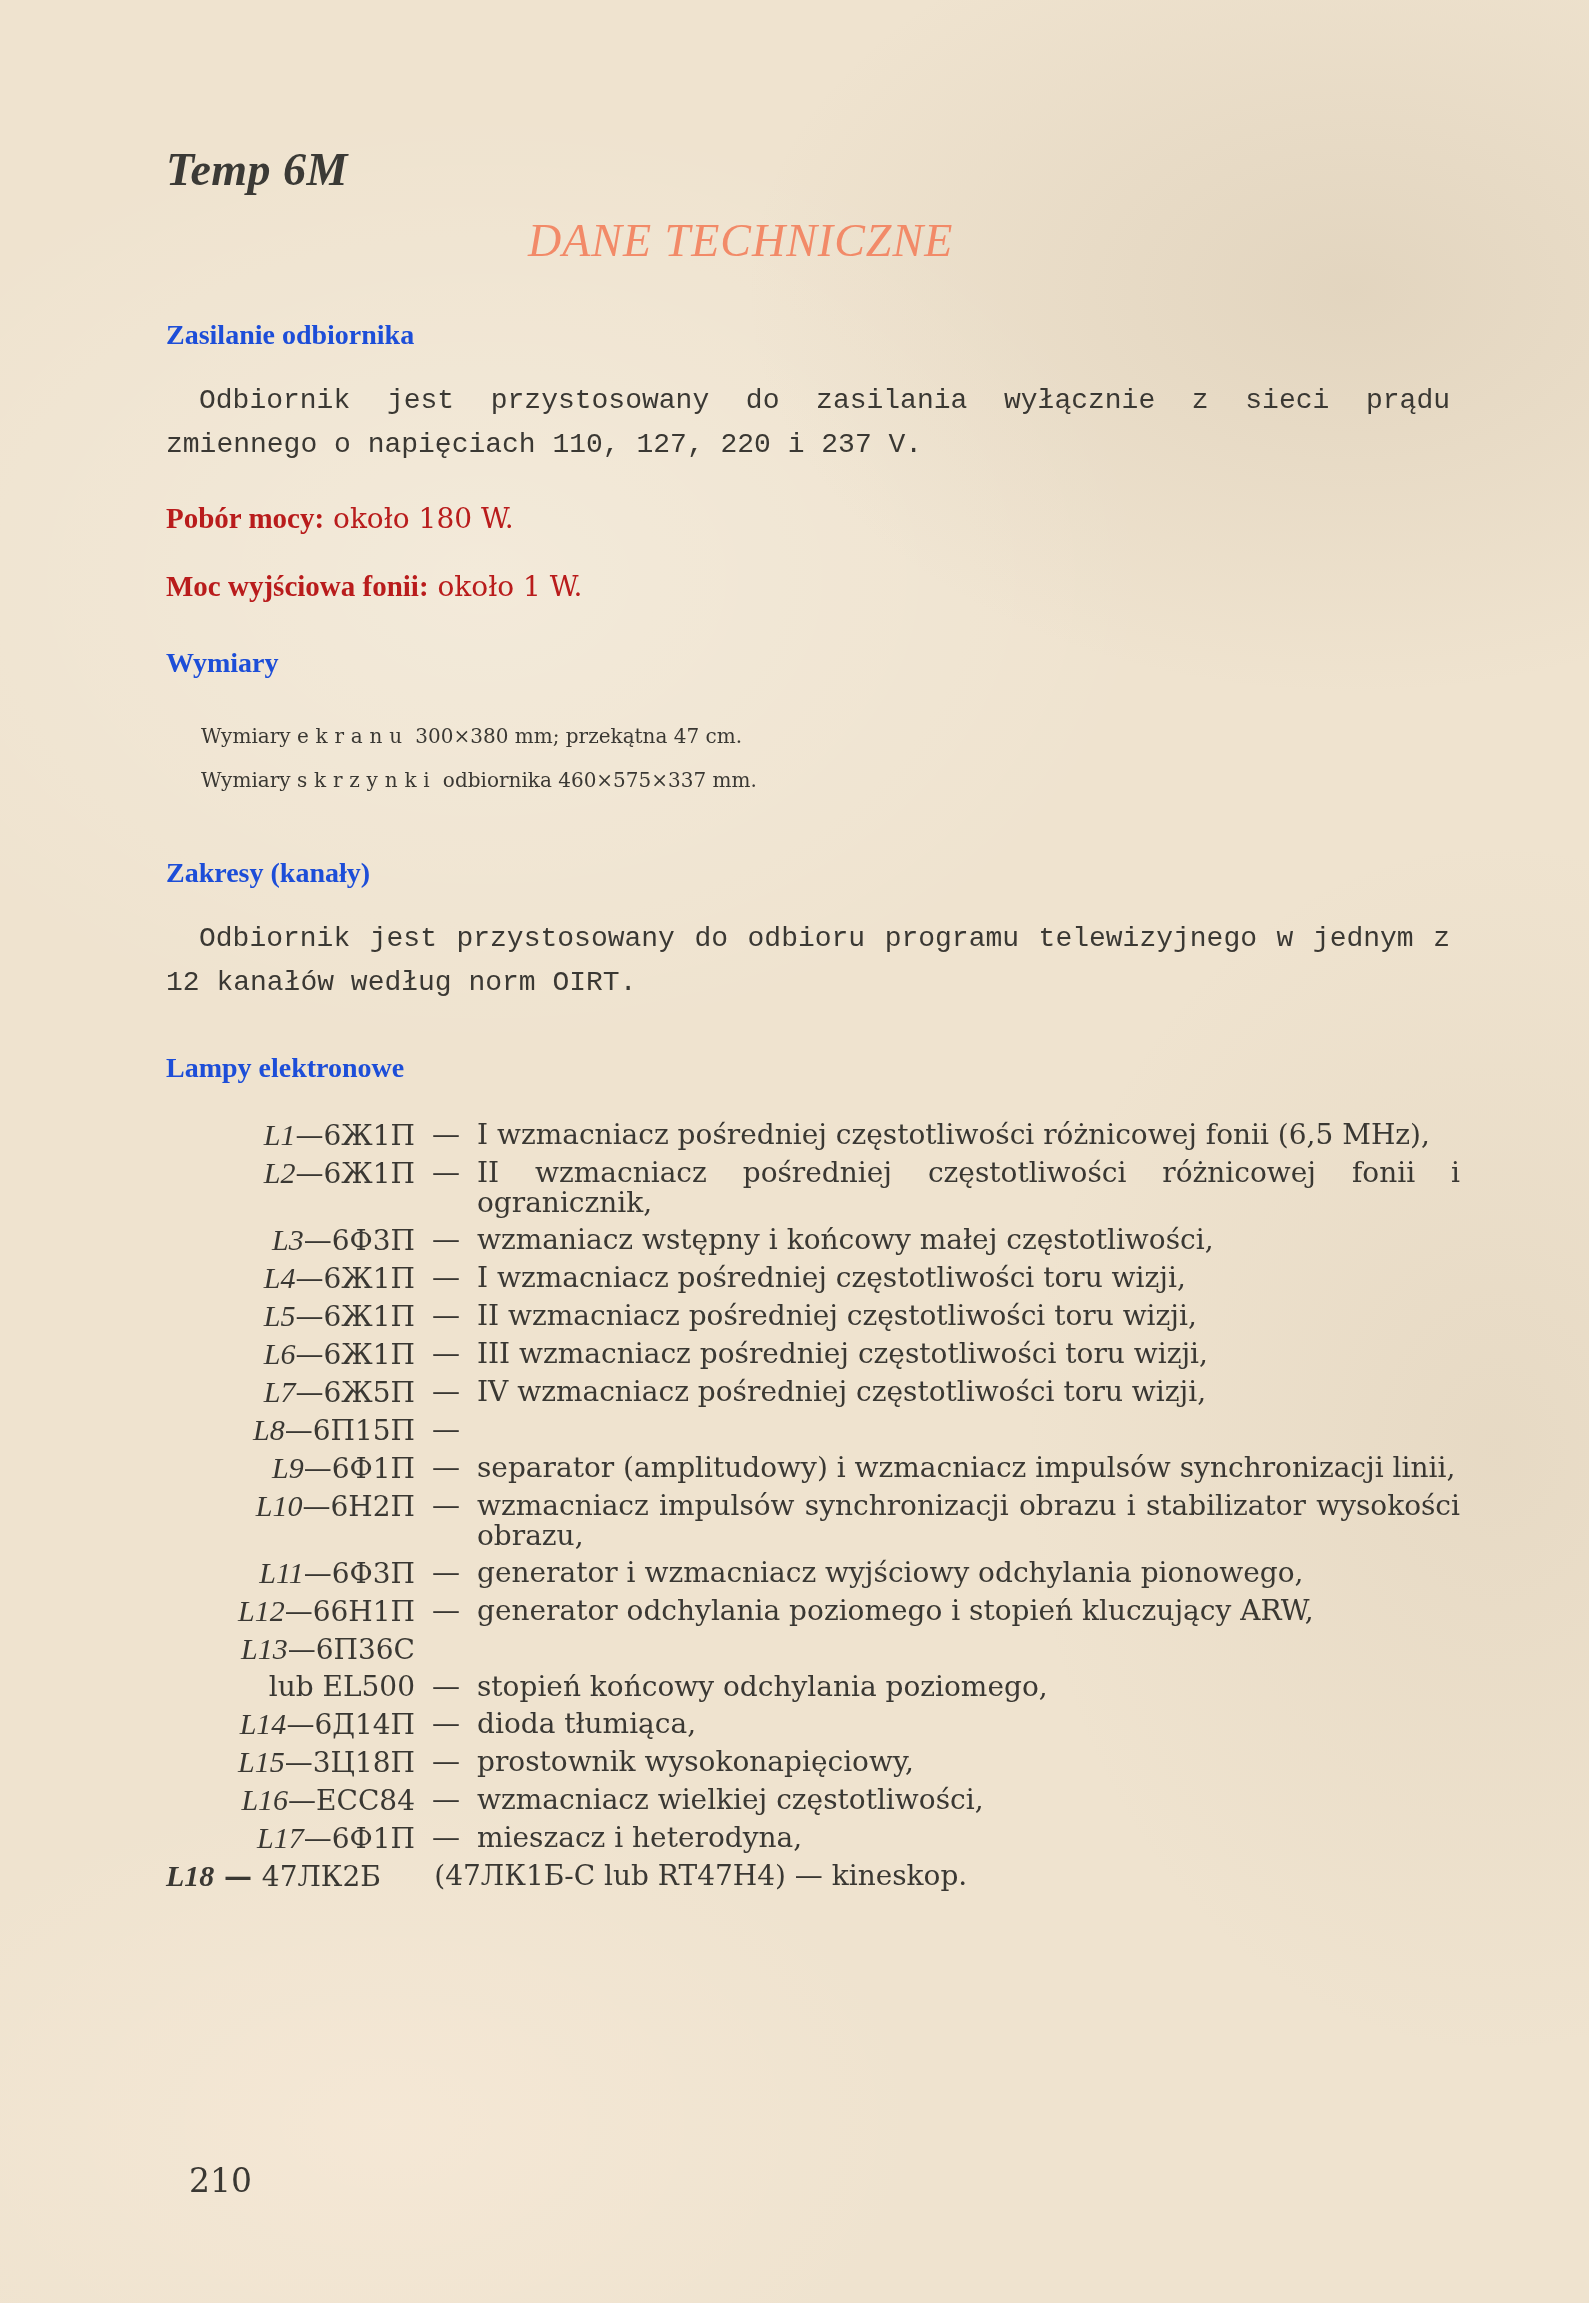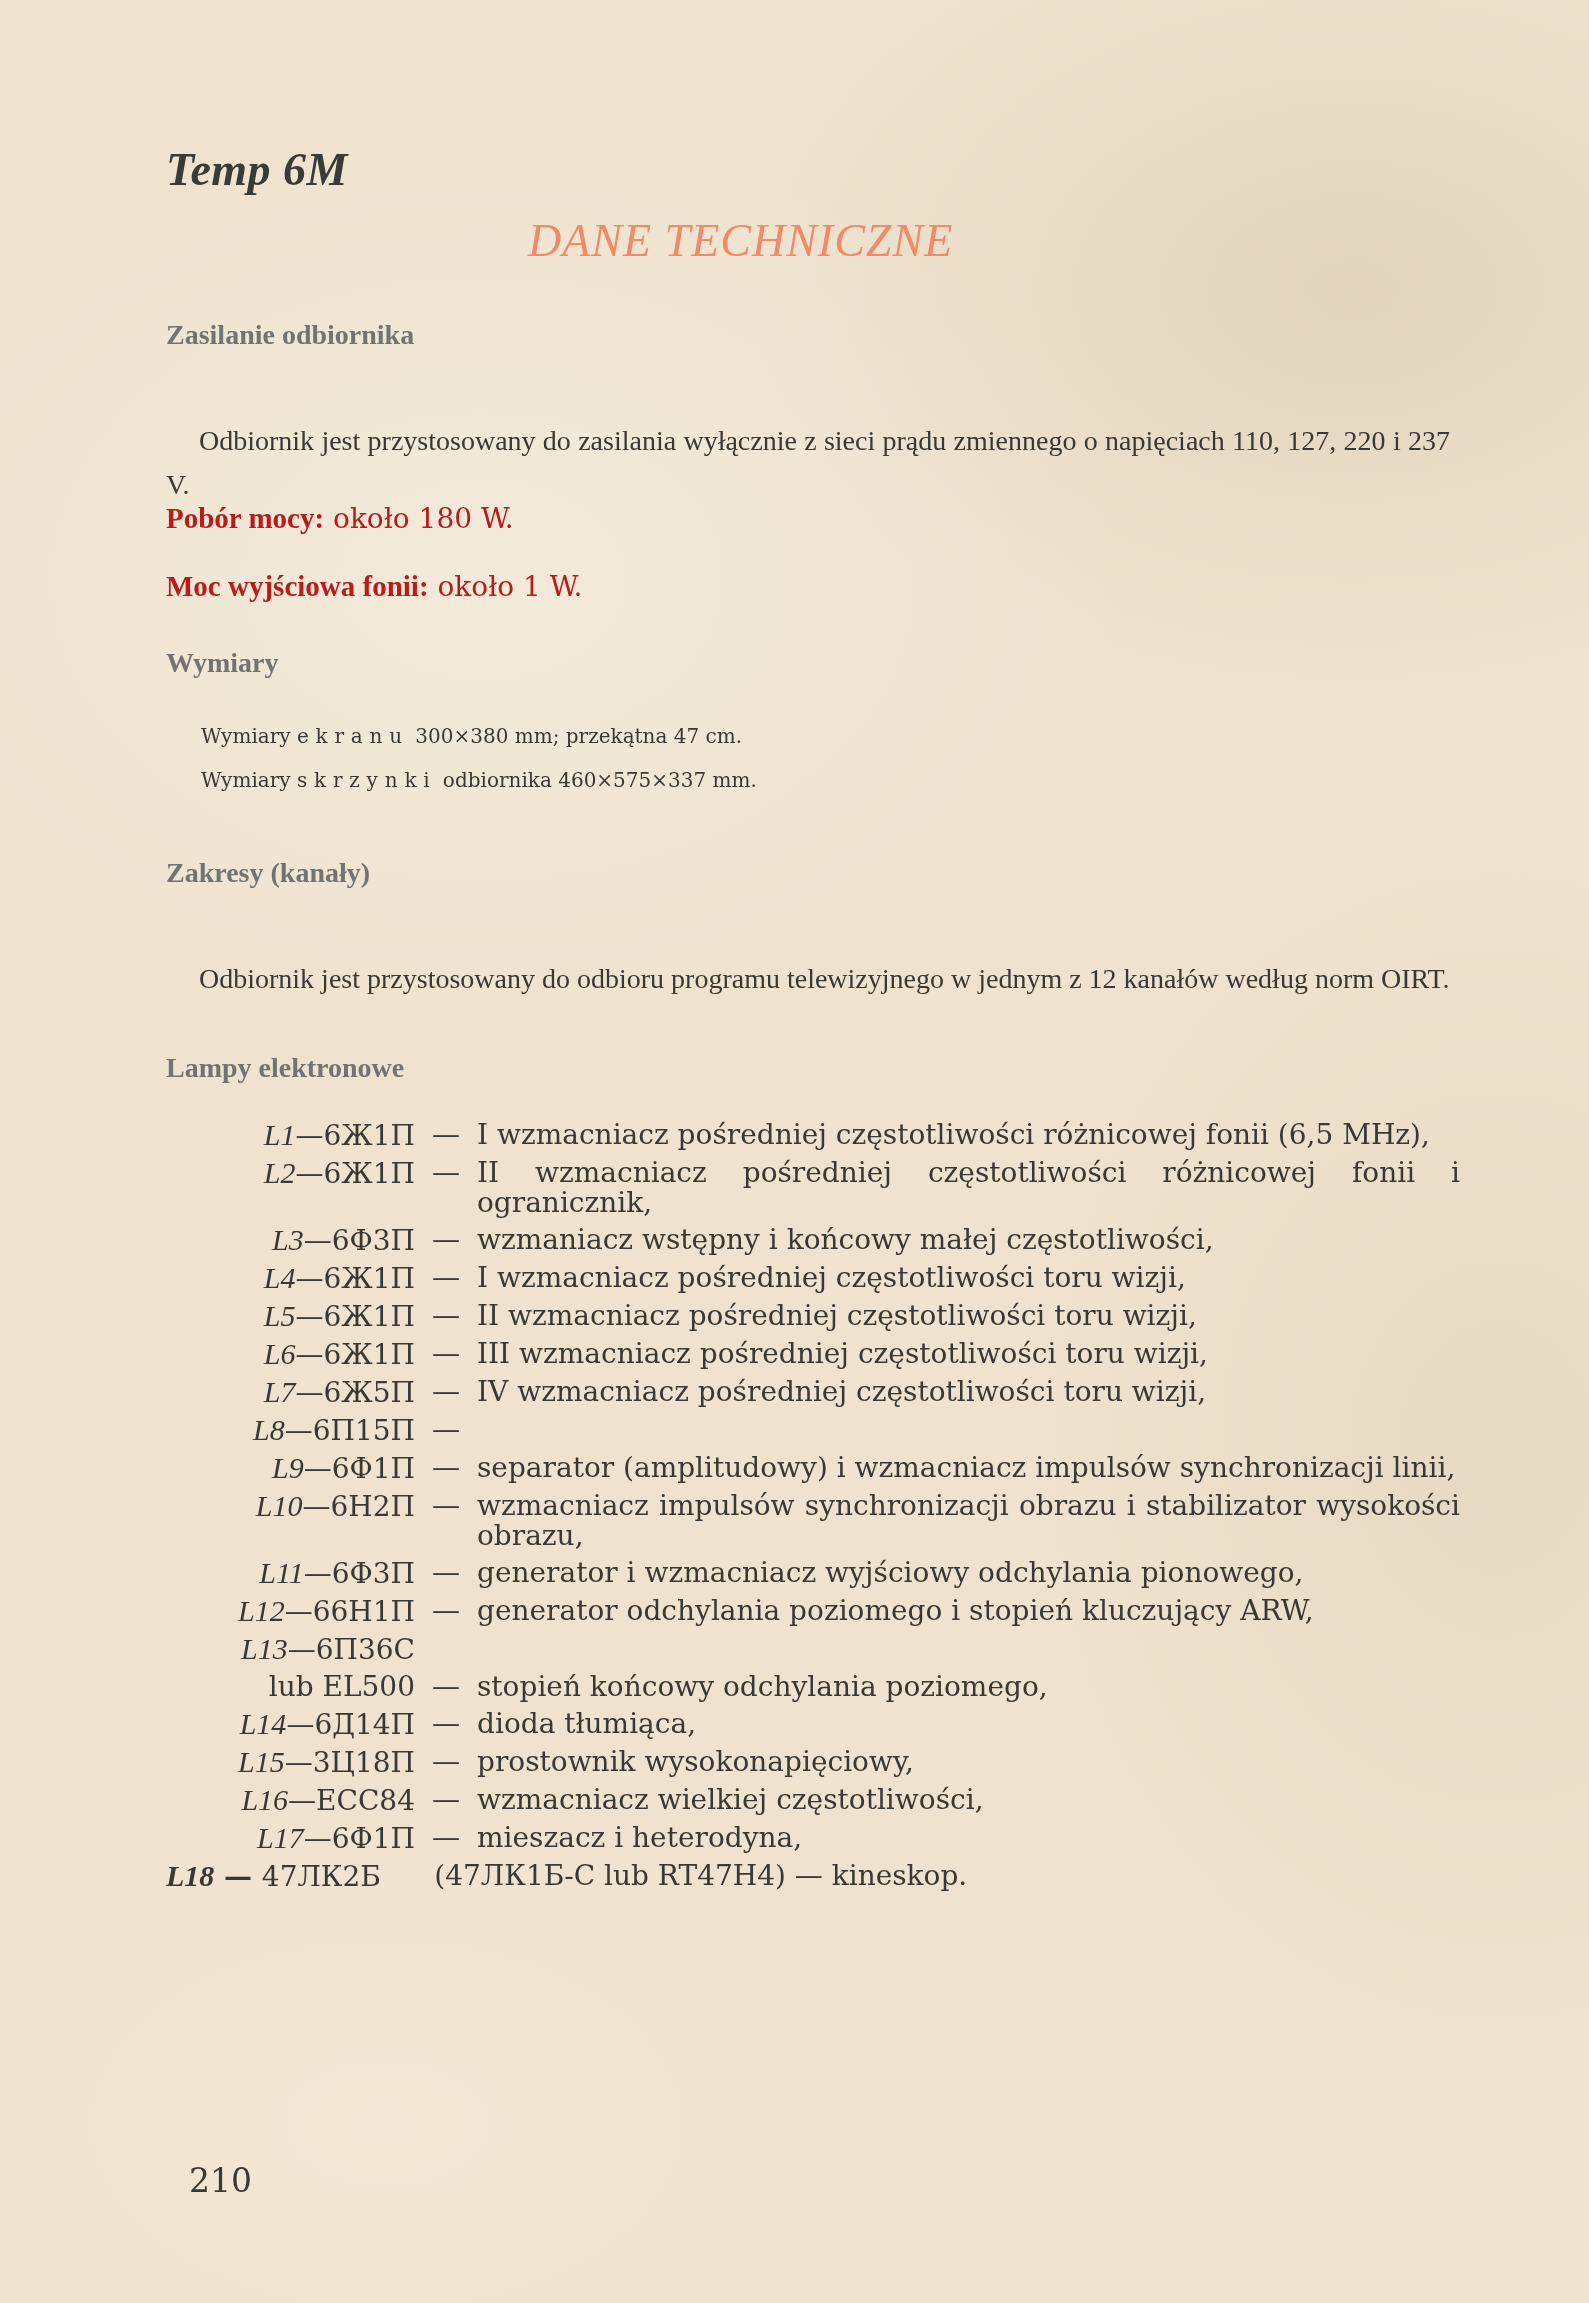--- a/index.html
+++ b/index.html
@@ -27,28 +27,27 @@
   }
   .section-title {
     position: absolute; left: 528px; top: 214px;
     font-family: "Liberation Serif", serif;
     font-style: italic;
     font-size: 46px; color: #f28a68; letter-spacing: 1px;
   }
   .heading {
     position: absolute; left: 166px;
     font-family: "Liberation Serif", serif;
-    font-weight: bold; font-size: 28px; color: #737373;
+    font-weight: bold; font-size: 28px; color: #1d4ed8;
   }
   .para {
     position: absolute; left: 166px; width: 1284px;
-    font-family: Liberation Serif, serif;
+    font-family: Liberation Mono, monospace;
     font-size: 28px; line-height: 44px; color: #3a3833;
     text-align: justify;
-    margin-top: 40px;
   }
   .para .indent { padding-left: 33px; }
   .inline-line {
     position: absolute; left: 166px;
     font-family: "DejaVu Serif", serif;
     font-size: 28px; color: #b91c1c;
   }
   .inline-line b { font-family: "Liberation Serif", serif; font-size: 29px; }
   .dim-line {
     position: absolute; left: 201px;

